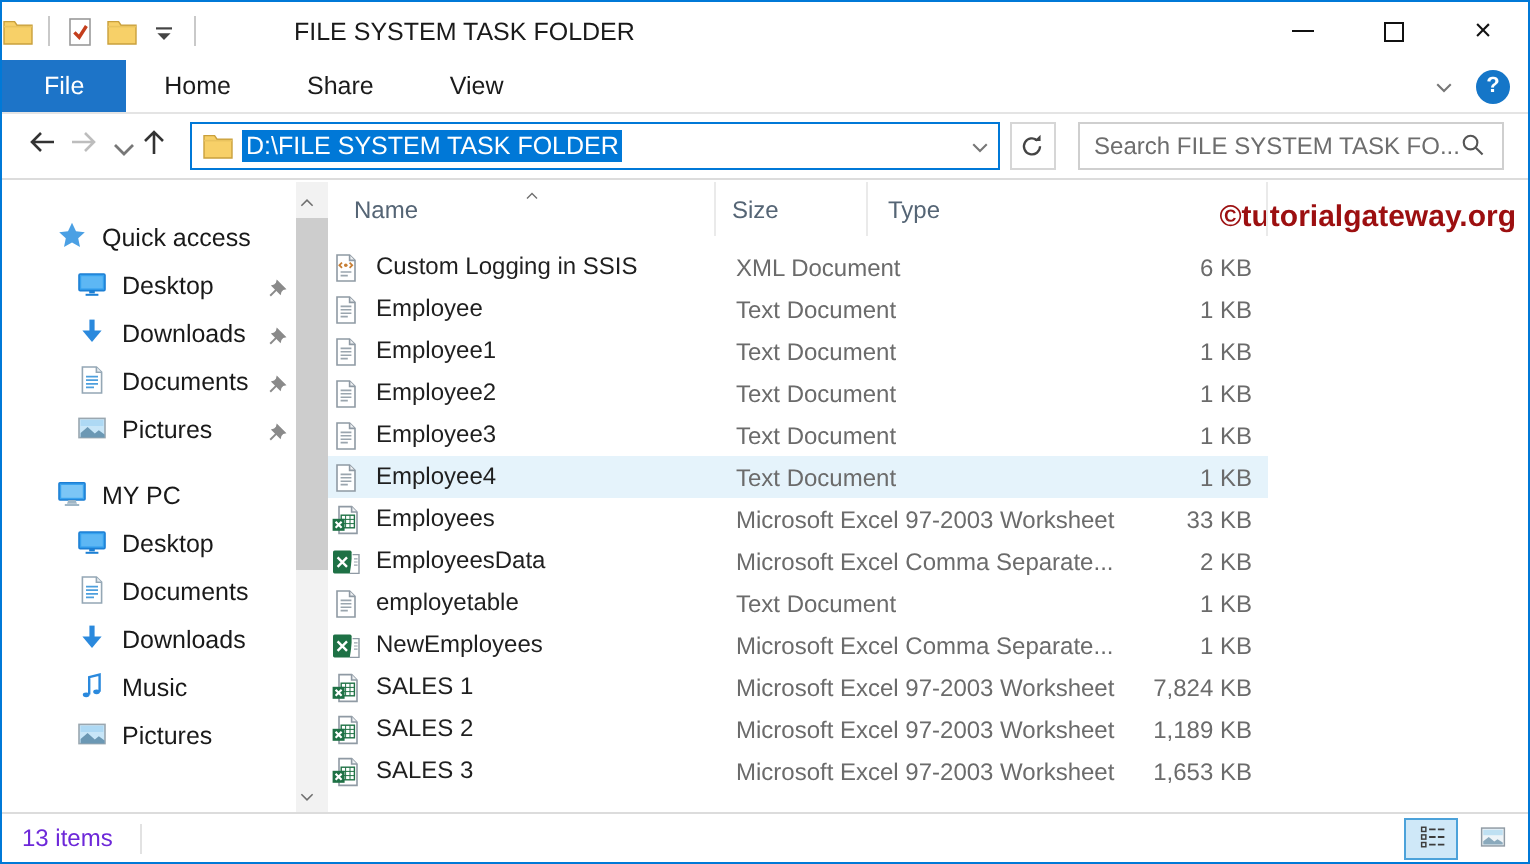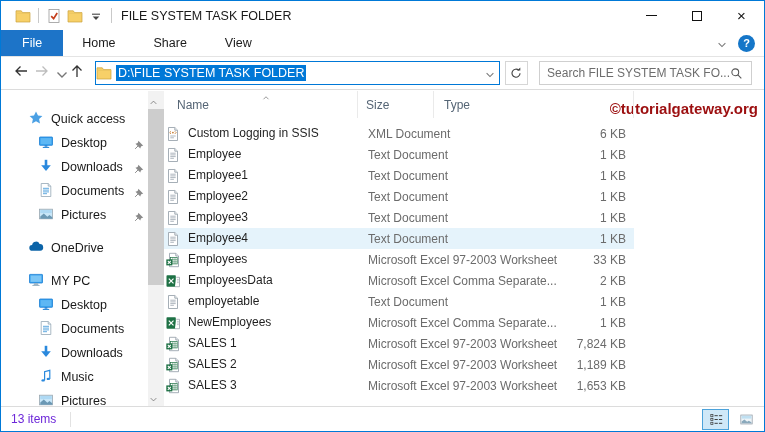--- a/index.html
+++ b/index.html
@@ -5,21 +5,21 @@
   * { margin:0; padding:0; box-sizing:border-box; }
   html,body { background:#fff; }
   body { font-family:"Liberation Sans", sans-serif; }
 
   .window {
     position:relative; width:765px; height:432px;
     background:#fff; border:1px solid #0079d7; overflow:hidden;
   }
 
   
-  .titlebar { height:29px; display:flex; align-items:center; padding-left:14px; }
+  .titlebar { height:29px; display:flex; align-items:center; padding-left:0;gap:40px; }
   .qat { display:flex; align-items:center; gap:5px; }
   .qat .icon16 { width:16px; height:16px; display:inline-block; }
   .qat-sep { width:1px; height:15px; background:#c9c9c9; margin:0 2px; }
   .win-title { font-size:12.5px; color:#1a1a1a; margin-left:7px; white-space:nowrap; }
   .win-controls { margin-left:auto; display:flex; height:100%; }
   .win-btn { width:45px; height:100%; display:flex; align-items:center; justify-content:center; color:#111; }
   .glyph-min { width:11px; height:1px; background:#111; }
   .glyph-max { width:10px; height:10px; border:1px solid #111; }
   .glyph-close { font-size:15px; line-height:1; color:#111; }
 
@@ -31,21 +31,21 @@
   .chev-svg { width:12px; height:12px; display:inline-block; }
   .help-btn { width:17px; height:17px; border-radius:50%; background:#1576c8; color:#fff;
               font-size:11px; font-weight:bold; display:flex; align-items:center; justify-content:center; }
 
   
   .addr-row { height:33px; display:flex; align-items:center; padding:0 9px; border-bottom:1px solid #dcdcdc; }
   .nav-btn { width:22px; height:24px; display:flex; align-items:center; justify-content:center; }
   .nav-btn svg { width:16px; height:16px; }
   .nav-btn.small { width:15px; }
   .addr-box { width:420px; height:24px; border:1px solid #0078d7; display:flex; align-items:center;
-              padding-left:0; margin-left:7px; background:#fff;text-align:right; }
+              padding-left:5px; margin-left:7px; background:#fff;text-align:right; }
   .addr-box .icon16 { width:16px; height:16px; flex:0 0 16px; }
   .addr-path { font-size:12.5px; color:#fff; background:#0078d7; padding:1px 2px; margin-left:4px; white-space:nowrap; }
   .addr-chev { margin-left:auto; width:18px; height:100%; display:flex; align-items:center; justify-content:center; }
   .refresh-btn { width:24px; height:24px; margin-left:5px; border:1px solid #d6d6d6; display:flex; align-items:center; justify-content:center; }
   .refresh-btn svg { width:14px; height:14px; }
   .search-box { flex:1; height:24px; margin-left:11px; margin-right:3px; border:1px solid #cfcfcf;
                 display:flex; align-items:center; padding:0 7px; }
   .search-text { font-size:12px; color:#6d6d6d; white-space:nowrap; overflow:hidden; flex:1;text-align:center; }
   .search-box svg { width:13px; height:13px; flex:0 0 13px; }
 
@@ -252,26 +252,20 @@
                 <path d="M2.3 10.5l3.5-3 3.6 3.2 2-1.6 2.9 2.2v1.5H2.3z" fill="#6b98b4"></path>
               </svg></span>
             <span class="side-label">Pictures</span>
             <span class="pin"><svg viewBox="0 0 16 16" width="100%" height="100%">
                 <path d="M2.6 13.4L7 9" stroke="#8a8a8a" stroke-width="1.2"></path>
                 <path d="M6.6 3.4l6 6-2 .5-1.1 1.1-.5 2-6-6 2-.5 1.1-1.1z" fill="#8a8a8a"></path>
               </svg></span>
           </div>
           <div class="side-item gap">
             <span class="icon16"><svg viewBox="0 0 16 16" width="100%" height="100%">
-                <path d="M4.3 11.8a2.9 2.9 0 01-.2-5.8 3.9 3.9 0 017.5-.9 2.7 2.7 0 01.5 6.7z" fill="#0c64a8"></path>
-              </svg></span>
-            <span class="side-label">OneDrive</span>
-          </div>
-          <div class="side-item gap">
-            <span class="icon16"><svg viewBox="0 0 16 16" width="100%" height="100%">
                 <rect x="1.5" y="2.4" width="13" height="8.6" rx="0.5" fill="#3aa3ef" stroke="#1c7fd4" stroke-width="0.8"></rect>
                 <rect x="2.6" y="3.5" width="10.8" height="6.4" fill="#7cc6f6"></rect>
                 <path d="M6.2 11h3.6l.7 1.9H5.5z" fill="#9fb6c6"></path>
                 <path d="M4.4 13.5h7.2" stroke="#9fb6c6" stroke-width="1"></path>
               </svg></span>
             <span class="side-label">MY PC</span>
           </div>
           <div class="side-item indent">
             <span class="icon16"><svg viewBox="0 0 16 16" width="100%" height="100%">
                 <rect x="1.5" y="3" width="13" height="8.3" rx="0.6" fill="#36a1ee" stroke="#1c7fd4" stroke-width="0.8"></rect>

